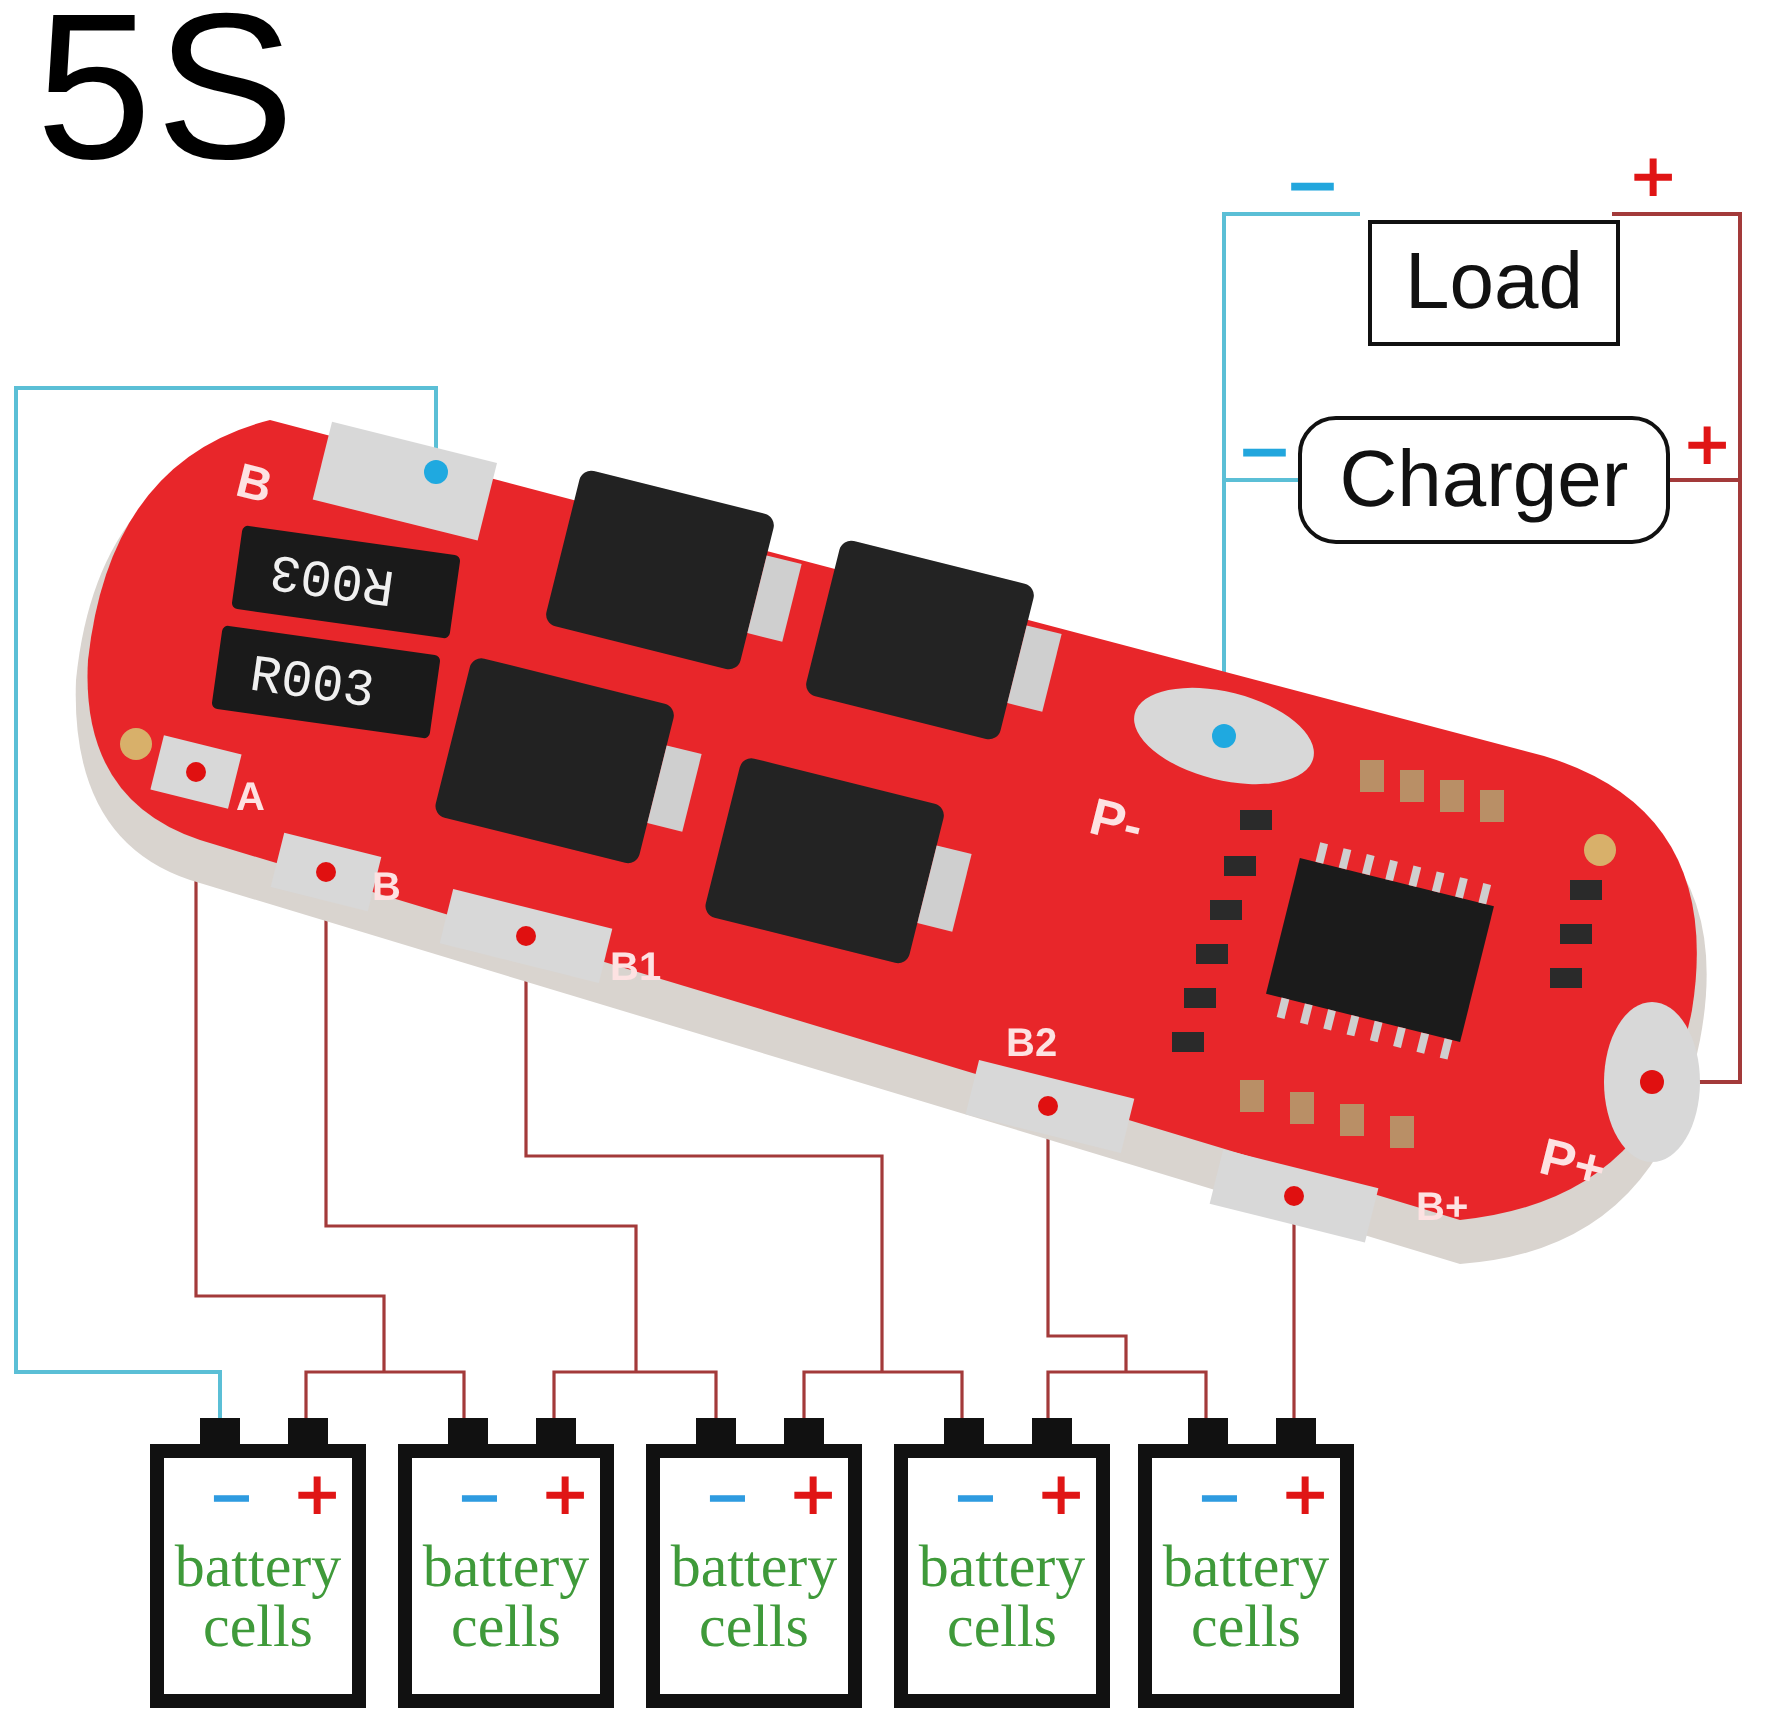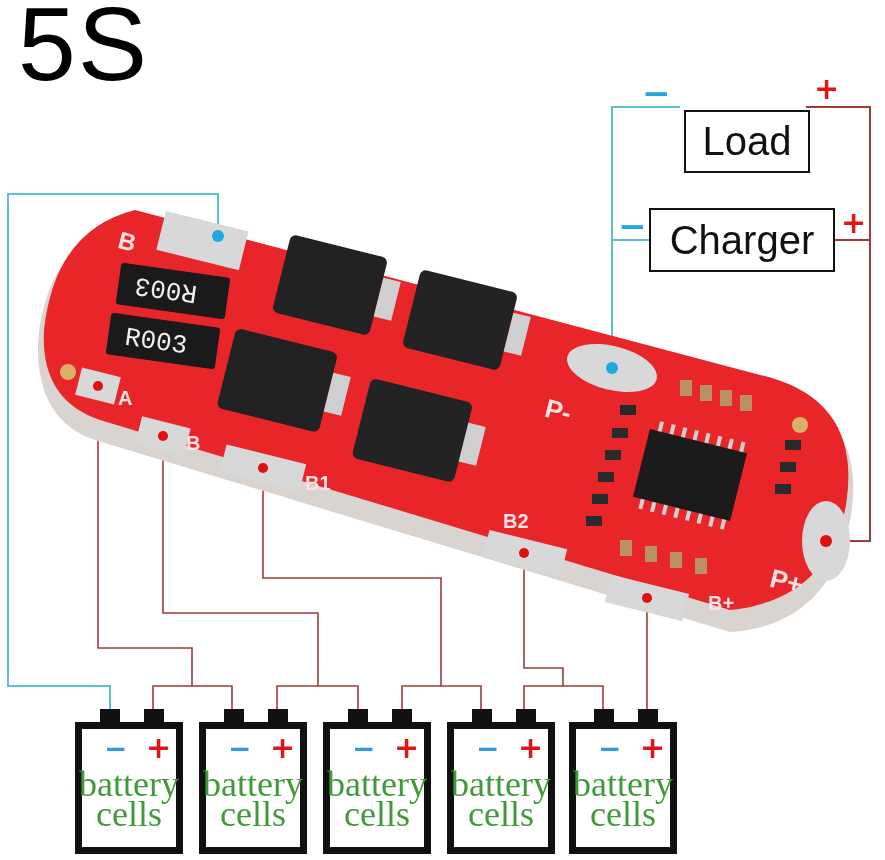--- a/index.html
+++ b/index.html
@@ -5,21 +5,21 @@
   html, body { margin: 0; padding: 0; background: #ffffff; }
   body { width: 885px; height: 860px; position: relative; overflow: hidden; font-family: "Liberation Sans", sans-serif; }
   #diagram { position: absolute; left: 0; top: 0; width: 867px; height: 860px; }
   .title { position: absolute; left: 18px; top: -8px; font-size: 104px; line-height: 1; color: #000; font-family: "Liberation Sans", sans-serif; letter-spacing: 2px; }
   .box { position: absolute; border: 2px solid #111; background: #fff; font-size: 40px; color: #111; display: flex; align-items: center; justify-content: center; box-sizing: border-box; font-family: "Liberation Sans", sans-serif; }
   .sign { position: absolute; font-weight: bold; line-height: 1; font-family: "DejaVu Sans", sans-serif; }
   .cell { position: absolute; width: 108px; height: 132px; border: 7px solid #111; box-sizing: border-box; background: #fff; }
   .cell .term { position: absolute; top: -20px; width: 20px; height: 18px; background: #111; }
   .cell .neg { position: absolute; top: 6px; left: 22px; color: #2e9be0; font-size: 28px; font-weight: bold; font-family: "DejaVu Sans", sans-serif; line-height: 1; }
   .cell .pos { position: absolute; top: 4px; left: 64px; color: #e01515; font-size: 30px; font-weight: bold; font-family: "DejaVu Sans", sans-serif; line-height: 1; }
-  .cell .label { position: absolute; top: 40px; left: -4px; width: 102px; text-align: center; color: #3f9a3a; font-family: "Liberation Serif", serif; font-size: 36px; line-height: 30px; }
+  .cell .label { position: absolute; top: 40px; left: -4px; width: 102px; text-align: center; color: #3f9a3a; font-family: "Liberation Serif", serif; font-size: 30px; line-height: 30px; }
   .padlbl { font-family: "Liberation Sans", sans-serif; font-weight: bold; fill: #fde2e2; }
 </style>
 </head>
 <body>
 
 <div id="diagram">
 
   <div class="title">5S</div>
 
   <svg width="885" height="860" style="position:absolute;left:0;top:0;">
@@ -160,21 +160,21 @@
       <text x="708" y="610" font-size="20" class="padlbl">B+</text>
     </g>
   </svg>
 
   <div class="box" style="left:684px;top:76px;width:126px;height:63px;margin-top:34px;">
     <span>Load</span>
   </div>
   <span class="sign" style="left:642px;top:76px;color:#22a6dd;font-size:34px;">−</span>
   <span class="sign" style="left:814px;top:74px;color:#e01515;font-size:30px;">+</span>
 
-  <div class="box" style="left:649px;top:208px;width:186px;height:64px;">
+  <div class="box" style="left:649px;top:208px;width:186px;height:64px;border-radius:19px;">
     <span>Charger</span>
   </div>
   <span class="sign" style="left:618px;top:209px;color:#22a6dd;font-size:34px;">−</span>
   <span class="sign" style="left:841px;top:208px;color:#e01515;font-size:30px;">+</span>
 
   <div class="cell" style="left:75px;top:722px;">
     <div class="term" style="left:18px;"></div>
     <div class="term" style="left:62px;"></div>
     <span class="neg">−</span>
     <span class="pos">+</span>

